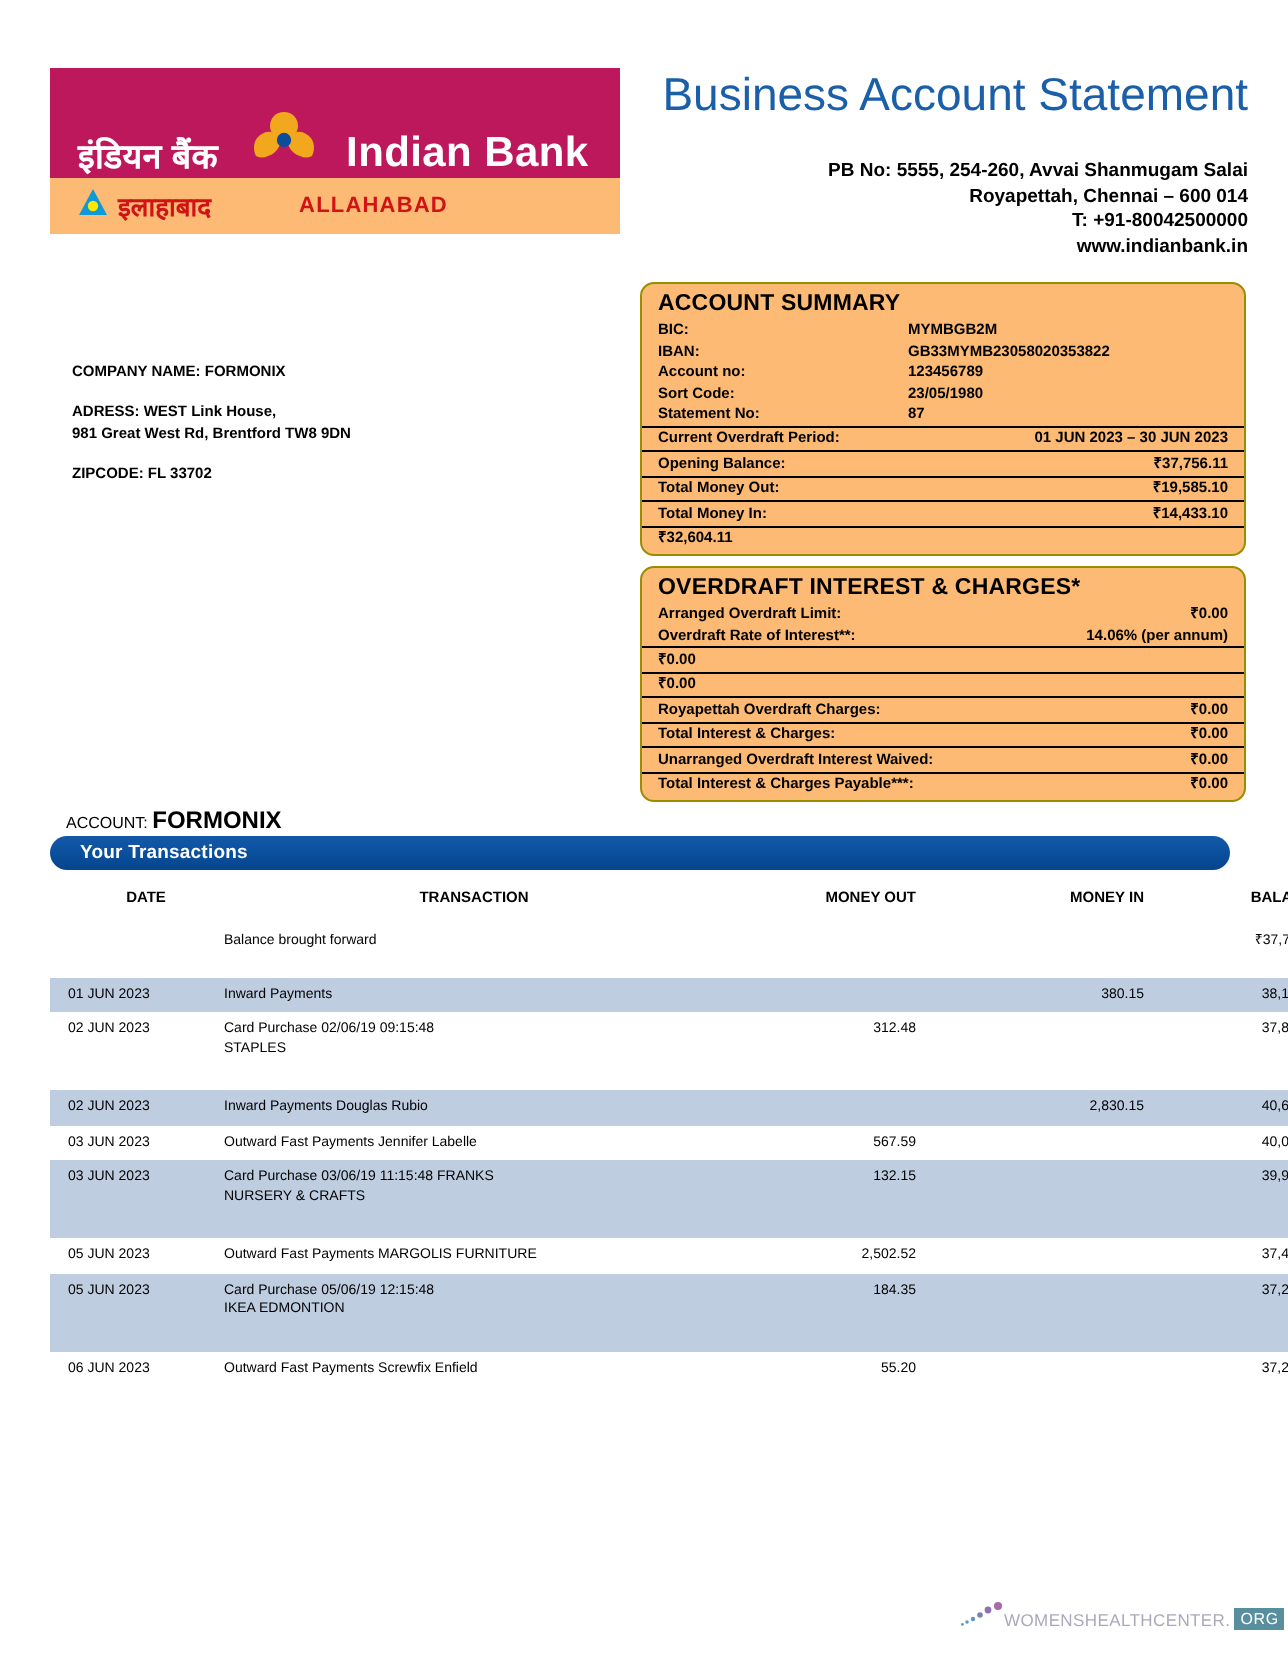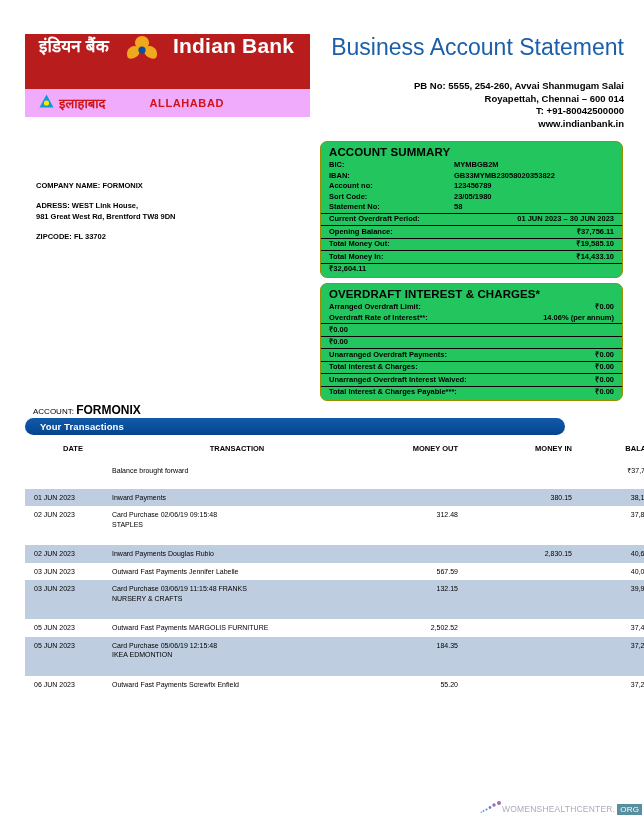--- a/index.html
+++ b/index.html
@@ -23,24 +23,24 @@
   }
 
   
   .logo-block {
     position: absolute;
     left: 25px;
     top: 34px;
     width: 285px;
   }
   .logo-main {
-    background: #b91c1c;
+    background: #be185d;
     height: 55px;
     display: flex;
-    align-items: flex-start;
+    align-items: flex-end;
     padding: 0 14px;
     box-sizing: border-box;
   }
   .logo-hindi {
     color: #ffffff;
     font-size: 17px;
     font-weight: bold;
     letter-spacing: .2px;
     white-space: nowrap;
   }
@@ -49,21 +49,21 @@
     flex: 0 0 auto;
   }
   .logo-en {
     color: #ffffff;
     font-size: 21px;
     font-weight: bold;
     letter-spacing: .2px;
     white-space: nowrap;
   }
   .logo-sub {
-    background: #f0abfc;
+    background: #fdba74;
     height: 28px;
     display: flex;
     align-items: center;
     padding: 0 14px;
     box-sizing: border-box;
   }
   .logo-sub-tri { flex: 0 0 auto; margin-right: 5px; }
   .logo-sub-hindi {
     color: #d01317;
     font-size: 13px;
@@ -111,21 +111,21 @@
     line-height: 11px;
     color: #000;
   }
   .company-info .gap { height: 9px; }
 
   
   .panel {
     position: absolute;
     left: 320px;
     width: 303px;
-    background: #22c55e;
+    background: #fdba74;
     border: 1px solid #9a8e00;
     border-radius: 7px;
     box-sizing: border-box;
     padding: 3px 0 2px 0;
   }
   #summary-panel { top: 141px; }
   #overdraft-panel { top: 283px; }
 
   .panel-title {
     font-size: 11.5px;
@@ -163,21 +163,21 @@
   .account-line .acct-name {
     font-size: 12px;
     font-weight: bold;
   }
 
   
   .tx-bar {
     position: absolute;
     left: 25px;
     top: 418px;
-    width: 540px;
+    width: 590px;
     height: 17px;
     background: linear-gradient(to bottom,#1259a8 0%,#0a4f9c 55%,#06448c 100%);
     border-radius: 9px;
     box-sizing: border-box;
     display: flex;
     align-items: center;
   }
   .tx-bar span {
     color: #ffffff;
     font-size: 9.5px;
@@ -312,21 +312,21 @@
         <div class="prow">
           <div class="lbl">Account no:</div>
           <div class="val">123456789</div>
         </div>
         <div class="prow">
           <div class="lbl">Sort Code:</div>
           <div class="val">23/05/1980</div>
         </div>
         <div class="prow">
           <div class="lbl">Statement No:</div>
-          <div class="val">58</div>
+          <div class="val">87</div>
         </div>
       </div>
     <div id="summary-rows">
         <div class="prow bordered">
           <div class="lbl">Current Overdraft Period:</div>
           <div class="val">01 JUN 2023 – 30 JUN 2023</div>
         </div>
         <div class="prow bordered">
           <div class="lbl">Opening Balance:</div>
           <div class="val">₹37,756.11</div>
@@ -358,21 +358,21 @@
         </div>
       </div>
     <div id="overdraft-rows">
         <div class="prow bordered">
           <div class="val">₹0.00</div>
         </div>
         <div class="prow bordered">
           <div class="val">₹0.00</div>
         </div>
         <div class="prow bordered">
-          <div class="lbl">Unarranged Overdraft Payments:</div>
+          <div class="lbl">Royapettah Overdraft Charges:</div>
           <div class="val">₹0.00</div>
         </div>
         <div class="prow bordered">
           <div class="lbl">Total Interest &amp; Charges:</div>
           <div class="val">₹0.00</div>
         </div>
         <div class="prow bordered">
           <div class="lbl">Unarranged Overdraft Interest Waived:</div>
           <div class="val">₹0.00</div>
         </div>

